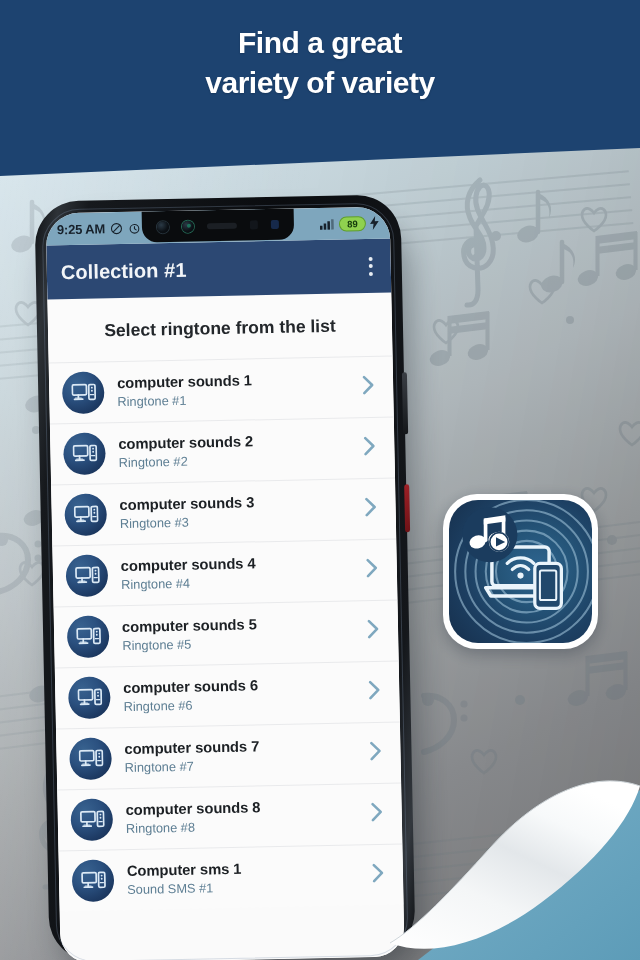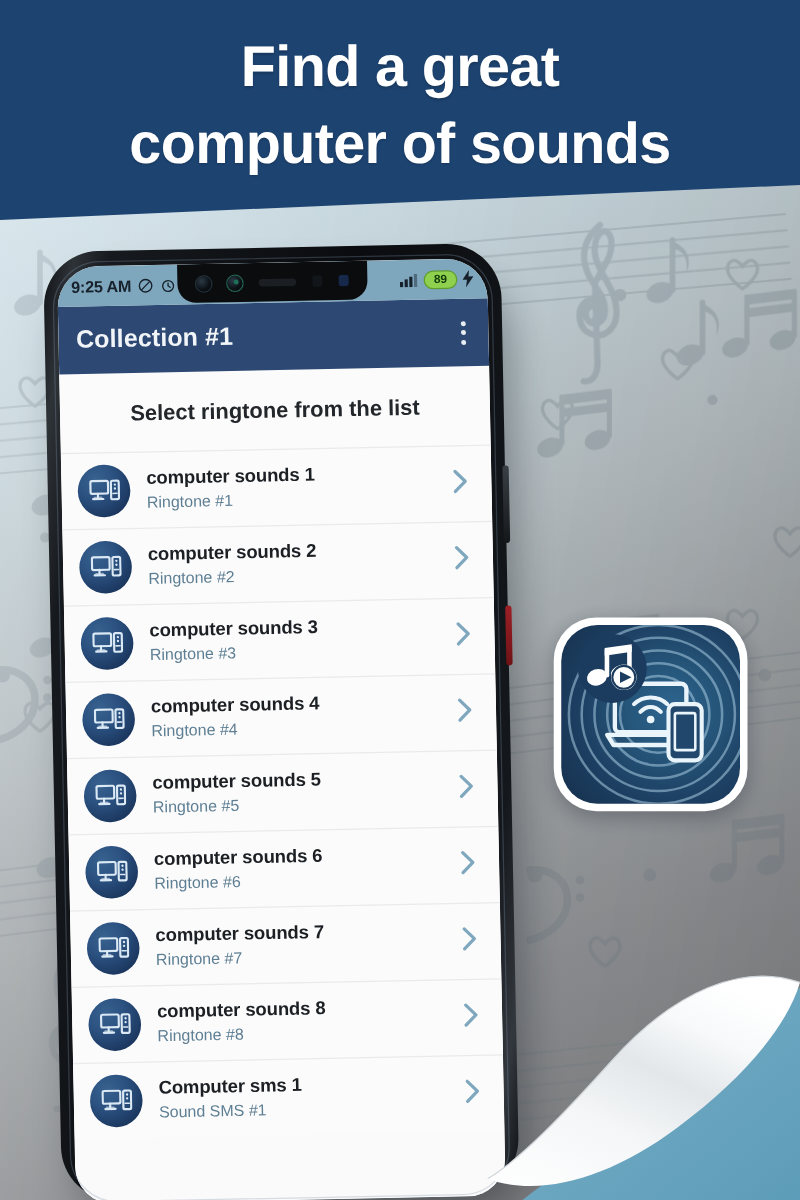--- a/index.html
+++ b/index.html
@@ -33,21 +33,21 @@
     background:#1d4370;
     clip-path: polygon(0 0, 640px 0, 640px 148px, 0 176px);
     z-index:6;
   }
   .banner-inner{
     position:absolute; left:0; top:0; width:640px;
     text-align:center; padding-top:23px;
   }
   .banner-line{
     color:#ffffff;
-    font-size:46px;
+    font-size:30px;
     font-weight:bold;
     letter-spacing:-0.5px;
     line-height:1.32;
     text-shadow:0 1px 2px rgba(0,0,0,.18);
   }
 
   
   .curl-wrap{ position:absolute; right:0; bottom:0; width:250px; height:230px; z-index:7; }
 
   
@@ -317,21 +317,21 @@
     <circle cx="520" cy="700" r="5" fill="#6f7d85"></circle>
     <circle cx="612" cy="540" r="5" fill="#6f7d85"></circle>
     <circle cx="36" cy="430" r="4" fill="#6f7d85"></circle>
   </svg>
 
   <div class="bg-shade"></div>
 
   <div class="banner">
     <div class="banner-inner">
       <div class="banner-line">Find a great</div>
-      <div class="banner-line">computer of sounds</div>
+      <div class="banner-line">variety of variety</div>
     </div>
   </div>
 
   <div class="phone">
     <div class="phone-shadow"></div>
     <div class="phone-body"></div>
     <div class="btn-vol"></div>
     <div class="btn-pow"></div>
     <div class="phone-rim"></div>
 

